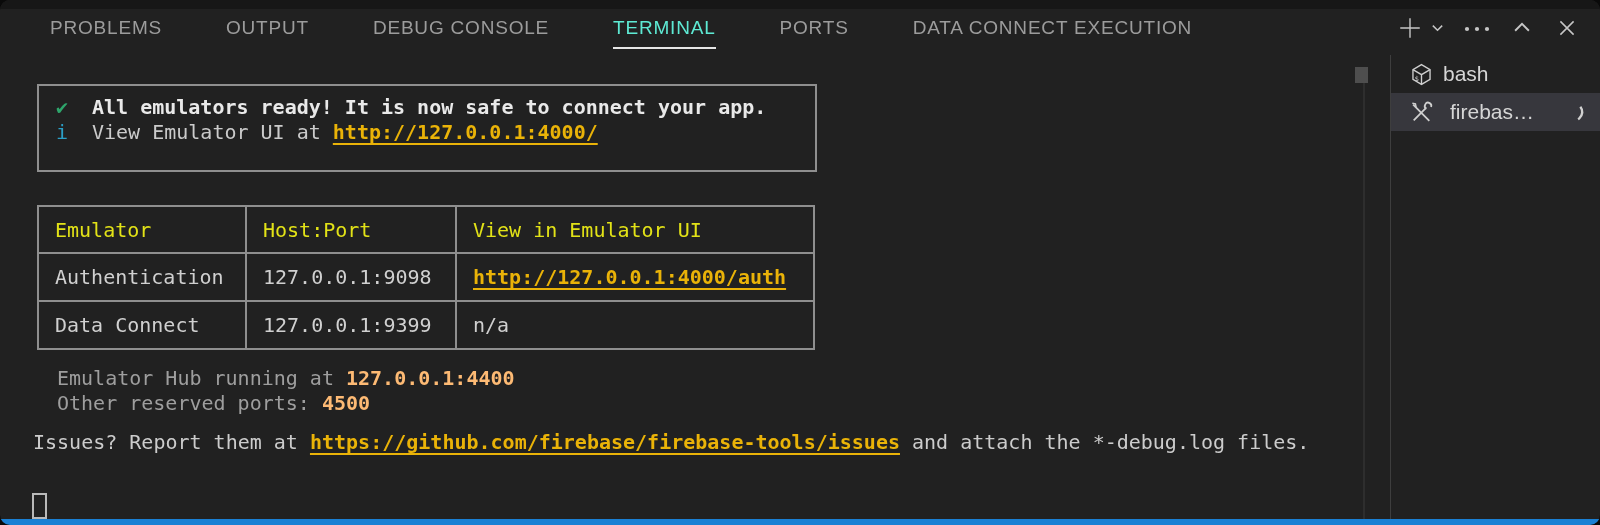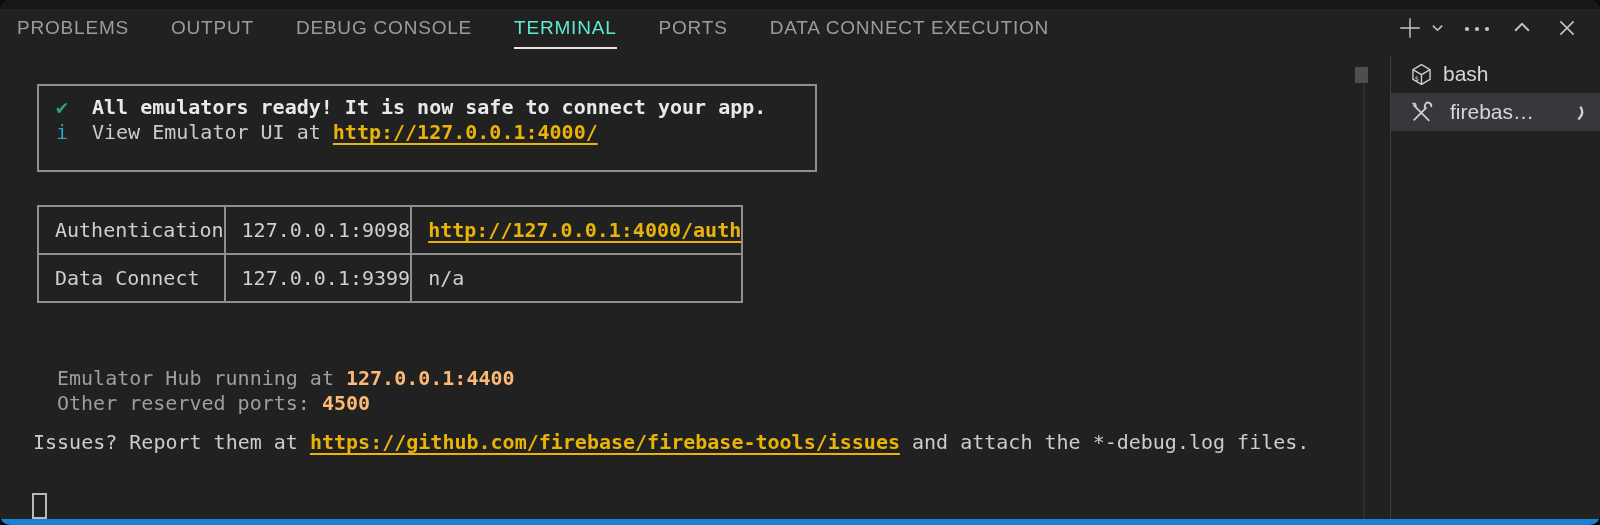--- a/index.html
+++ b/index.html
@@ -6,21 +6,21 @@
   .shot{
     position:relative;width:1600px;height:525px;background:#212121;
     overflow:hidden;border-radius:10px;
     font-family:"Liberation Sans",sans-serif;
   }
   .topband{position:absolute;left:0;top:0;right:0;height:9px;background:#171717;}
 
   
   .tabbar{
     position:absolute;left:0;top:0;right:0;height:55px;
-    display:flex;align-items:center;gap:42px;padding-left:17px;box-sizing:border-box;
+    display:flex;align-items:center;gap:64px;padding-left:50px;box-sizing:border-box;
   }
   .tab{
     position:relative;height:100%;display:flex;align-items:center;
     font-size:19px;letter-spacing:.8px;color:#9c9c9c;cursor:pointer;white-space:nowrap;
   }
   .tab.active{color:#5eead4;}
   .tab.active::after{
     content:"";position:absolute;left:0;right:0;bottom:6px;height:2px;background:#e6e6e6;
   }
   .actions{
@@ -136,20 +136,25 @@
     </span>
   </div>
 
   <div class="msgbox">
     <div class="tline"><span class="icon-col ok">✔</span><span class="b">All emulators ready! It is now safe to connect your app.</span></div>
     <div class="tline"><span class="icon-col info">i</span><span>View Emulator UI at </span><span class="tlink">http://127.0.0.1:4000/</span></div>
   </div>
 
   <table class="emutable">
     <tbody>
+        <tr>
+      <th class="c1">Emulator</th>
+      <th class="c2">Host:Port</th>
+      <th class="c3">View in Emulator UI</th>
+    </tr>
     <tr>
       <td>Authentication</td>
       <td>127.0.0.1:9098</td>
       <td><span class="tlink">http://127.0.0.1:4000/auth</span></td>
     </tr>
     <tr>
       <td>Data Connect</td>
       <td>127.0.0.1:9399</td>
       <td>n/a</td>
     </tr>

